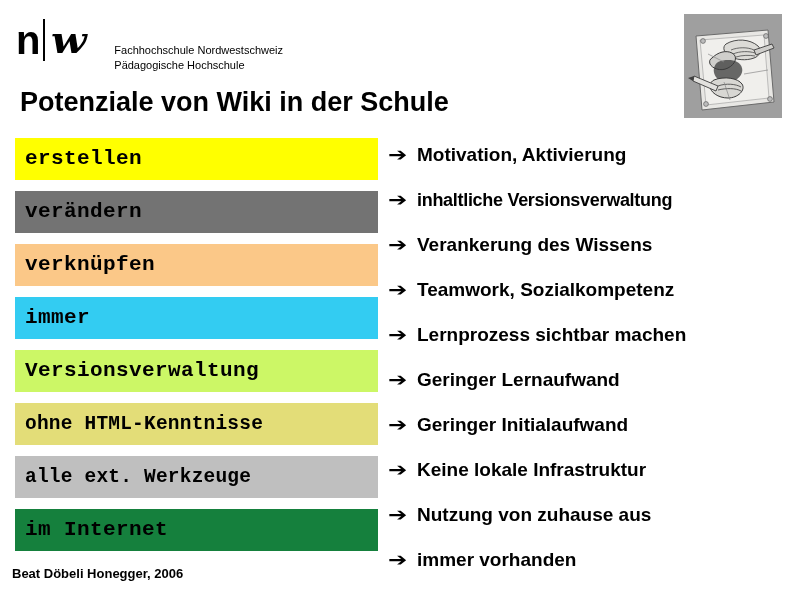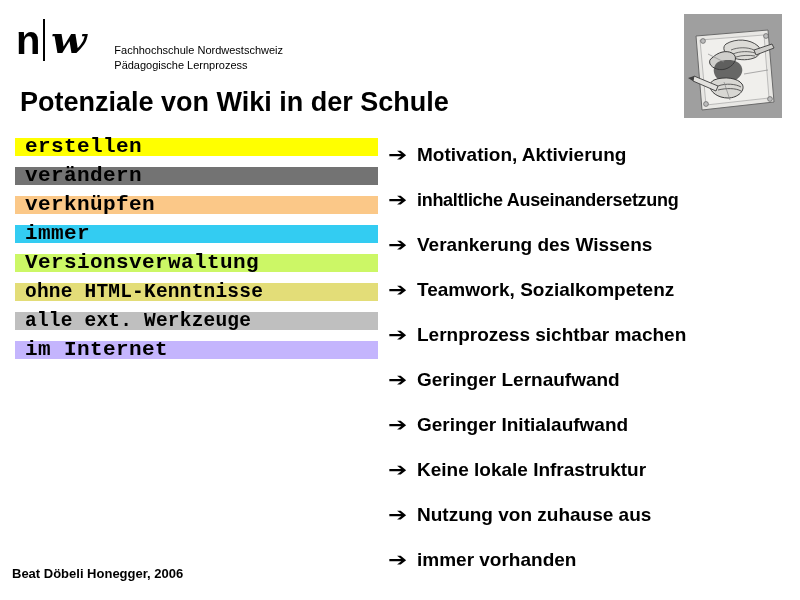--- a/index.html
+++ b/index.html
@@ -93,21 +93,21 @@
   }
 
   
   #boxes {
     position: absolute;
     left: 15px;
     top: 138px;
     width: 363px;
   }
   .box {
-    height: 18px;
+    height: 42px;
     margin-bottom: 11px;
     display: flex;
     align-items: center;
     box-sizing: border-box;
     padding-left: 10px;
   }
   .box-label {
     font-family: "Liberation Mono", "DejaVu Sans Mono", monospace;
     font-weight: bold;
     font-size: 21px;
@@ -172,21 +172,21 @@
 <div id="slide">
 
   <div id="logo">
     <div id="logo-mark">
       <span id="logo-n">n</span>
       <span id="logo-rule"></span>
       <span id="logo-w">w</span>
     </div>
     <div id="logo-text">
       <div>Fachhochschule Nordwestschweiz</div>
-      <div>Pädagogische Lernprozess</div>
+      <div>Pädagogische Hochschule</div>
     </div>
   </div>
 
   <div id="escher">
     <svg width="98" height="104" viewBox="0 0 98 104" xmlns="http://www.w3.org/2000/svg">
       <rect width="98" height="104" fill="#a2a2a2"></rect>
       <g opacity="0.35" fill="#8c8c8c">
         <rect x="0" y="0" width="98" height="104" fill="#9b9b9b"></rect>
       </g>
 
@@ -236,33 +236,33 @@
     </div>
     <div class="box" style="background:#ccf766">
       <span class="box-label">Versionsverwaltung</span>
     </div>
     <div class="box compact" style="background:#e3dd78">
       <span class="box-label">ohne HTML-Kenntnisse</span>
     </div>
     <div class="box compact" style="background:#bfbfbf">
       <span class="box-label">alle ext. Werkzeuge</span>
     </div>
-    <div class="box" style="background:#c4b5fd">
+    <div class="box" style="background:#15803d">
       <span class="box-label">im Internet</span>
     </div>
   </div>
 
   <div id="arrows">
     <div class="arrow-row">
       <span class="arrow-glyph">➔</span>
       <span class="arrow-text">Motivation, Aktivierung</span>
     </div>
     <div class="arrow-row">
       <span class="arrow-glyph">➔</span>
-      <span class="arrow-text tight">inhaltliche Auseinandersetzung</span>
+      <span class="arrow-text tight">inhaltliche Versionsverwaltung</span>
     </div>
     <div class="arrow-row">
       <span class="arrow-glyph">➔</span>
       <span class="arrow-text">Verankerung des Wissens</span>
     </div>
     <div class="arrow-row">
       <span class="arrow-glyph">➔</span>
       <span class="arrow-text">Teamwork, Sozialkompetenz</span>
     </div>
     <div class="arrow-row">

